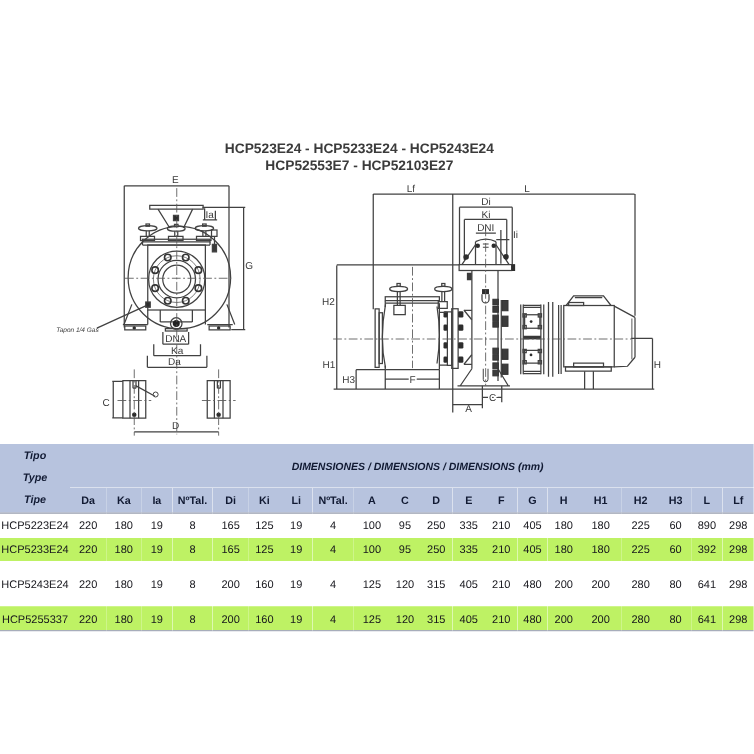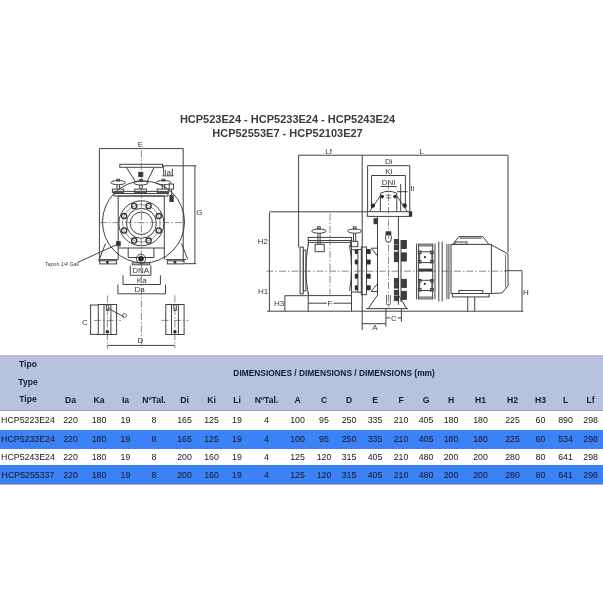--- a/index.html
+++ b/index.html
@@ -2,24 +2,24 @@
 <html><head>
 <meta charset="utf-8">
 <style>
 html,body{margin:0;padding:0;background:#fff;width:603px;height:603px;overflow:hidden;}
 body{font-family:"Liberation Sans",sans-serif;position:relative;}
 #title{position:absolute;left:-14px;top:112px;width:603px;text-align:center;
  font-weight:bold;font-size:11px;line-height:14px;color:#3b3b3b;letter-spacing:0px;}
 #draw{position:absolute;left:0;top:0;}
 #tbl{position:absolute;left:0;top:355px;width:603px;border-collapse:collapse;table-layout:fixed;}
 #tbl td{padding:0;text-align:center;vertical-align:middle;overflow:hidden;white-space:nowrap;}
-.hd{background:#b7c3de;color:#111a33;font-weight:bold;font-size:8.6px;}
+.hd{background:#b7c3de;color:#111a33;font-weight:bold;font-size:8.6px;font-style:italic;}
 .hd2{background:#b7c3de;color:#111a33;font-weight:bold;font-size:8.6px;}
 .dt{font-weight:normal;font-size:8.8px;color:#16161c;}
-.alt{background:#3b82f6;padding-left:46px;}
+.alt{background:#bef264;padding-left:46px;}
 </style>
 </head>
 <body>
 <div id="title">HCP523E24 - HCP5233E24 - HCP5243E24<br>HCP52553E7 - HCP52103E27</div>
 <svg id="draw" width="603" height="603" viewBox="0 0 603 603">
 <g stroke="#414141" stroke-width="1" fill="none">
 
 <path d="M99.4,148.6 H183.2 M99.4,148.6 V262 M183.2,148.6 V262"></path>
 
 <path d="M162,165.8 H196.2 M185,263.7 H196.2 M194.9,165.8 V263.7"></path>
@@ -349,24 +349,24 @@
  <td>100</td>
         <td>95</td>
         <td>250</td>
         <td>335</td>
         <td>210</td>
         <td>405</td>
         <td>180</td>
         <td>180</td>
         <td>225</td>
         <td>60</td>
-        <td>534</td>
+        <td>392</td>
         <td>298</td>
 </tr>
-<tr class="dt" style="height:16px">
+<tr class="dt" style="height:36px">
  <td>HCP5243E24</td>
         <td>220</td>
         <td>180</td>
         <td>19</td>
         <td>8</td>
         <td>200</td>
         <td>160</td>
         <td>19</td>
         <td>4</td>
  <td>125</td>

